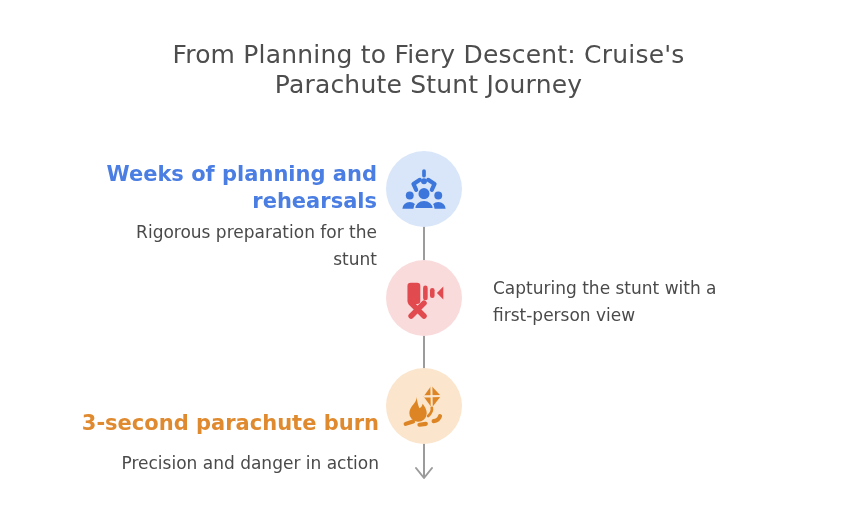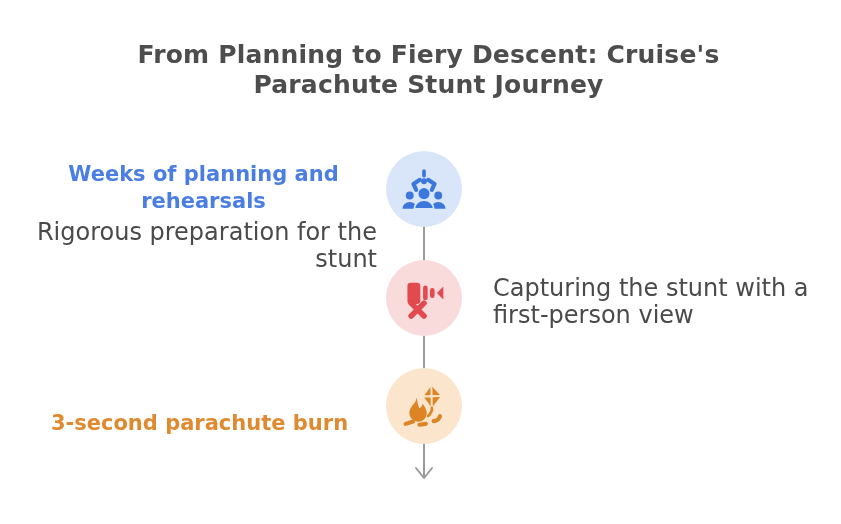--- a/index.html
+++ b/index.html
@@ -10,38 +10,37 @@
     overflow:hidden;
     font-family:"DejaVu Sans","Liberation Sans",sans-serif;
     --title-color:#4d4d4d;
     --body-color:#4a4a4a;
     --line-color:#9b9b9b;
   }
   .title{
     position:absolute;top:40px;left:20px;right:4px;
     margin:0;
     text-align:center;
-    font-size:25px;font-weight:bold;
+    font-size:25px;font-weight:normal;
     line-height:30px;
     letter-spacing:0.2px;
     color:var(--title-color);
     white-space:pre-line;
   }
   .step-text{position:absolute;}
   .step-text h2{
     margin:0;
     font-size:21px;font-weight:bold;
     line-height:27px;
     color:var(--accent);
     white-space:pre-line;
-    text-align:center;
   }
   .step-text p{
     margin:4px 0 0 0;
-    font-size:24px;font-weight:normal;
+    font-size:17px;font-weight:normal;
     line-height:27px;
     color:var(--body-color);
     white-space:pre-line;
   }
   .step1-text{top:161px;right:464px;left:30px;text-align:right;}
   .step2-text{top:271px;left:493px;right:20px;text-align:left;}
   .step3-text{top:410px;right:462px;left:20px;text-align:right;}
   .step3-text p{margin-top:13px;}
   .timeline-svg{position:absolute;left:412px;top:150px;}
   .node{
@@ -75,20 +74,21 @@
 stunt</p>
   </section>
 
   <section class="step-text step2-text" style="--accent: #e4575b; --icon-bg: #fadbdc; --icon-color: #e14a4e;">
     <p>Capturing the stunt with a
 first-person view</p>
   </section>
 
   <section class="step-text step3-text" style="--accent: #e08a2f; --icon-bg: #fbe5cc; --icon-color: #dd8524;">
     <h2>3-second parachute burn</h2>
+    <p>Precision and danger in action</p>
   </section>
 
   <div class="node node-1" style="--accent: #4b7ee2; --icon-bg: #d9e6f9; --icon-color: #3d77dc;">
     <svg viewBox="0 0 50 46" width="46" height="43" aria-hidden="true">
       <g fill="none" stroke="currentColor" stroke-linecap="round" stroke-linejoin="round">
         <path d="M25 3 v5" stroke-width="4"></path>
         <path d="M20.5 12.5 L13.5 17 L16.5 23.5" stroke-width="4.5"></path>
         <path d="M29.5 12.5 L36.5 17 L33.5 23.5" stroke-width="4.5"></path>
       </g>
       <circle cx="25" cy="14" r="3.2" fill="currentColor"></circle>

